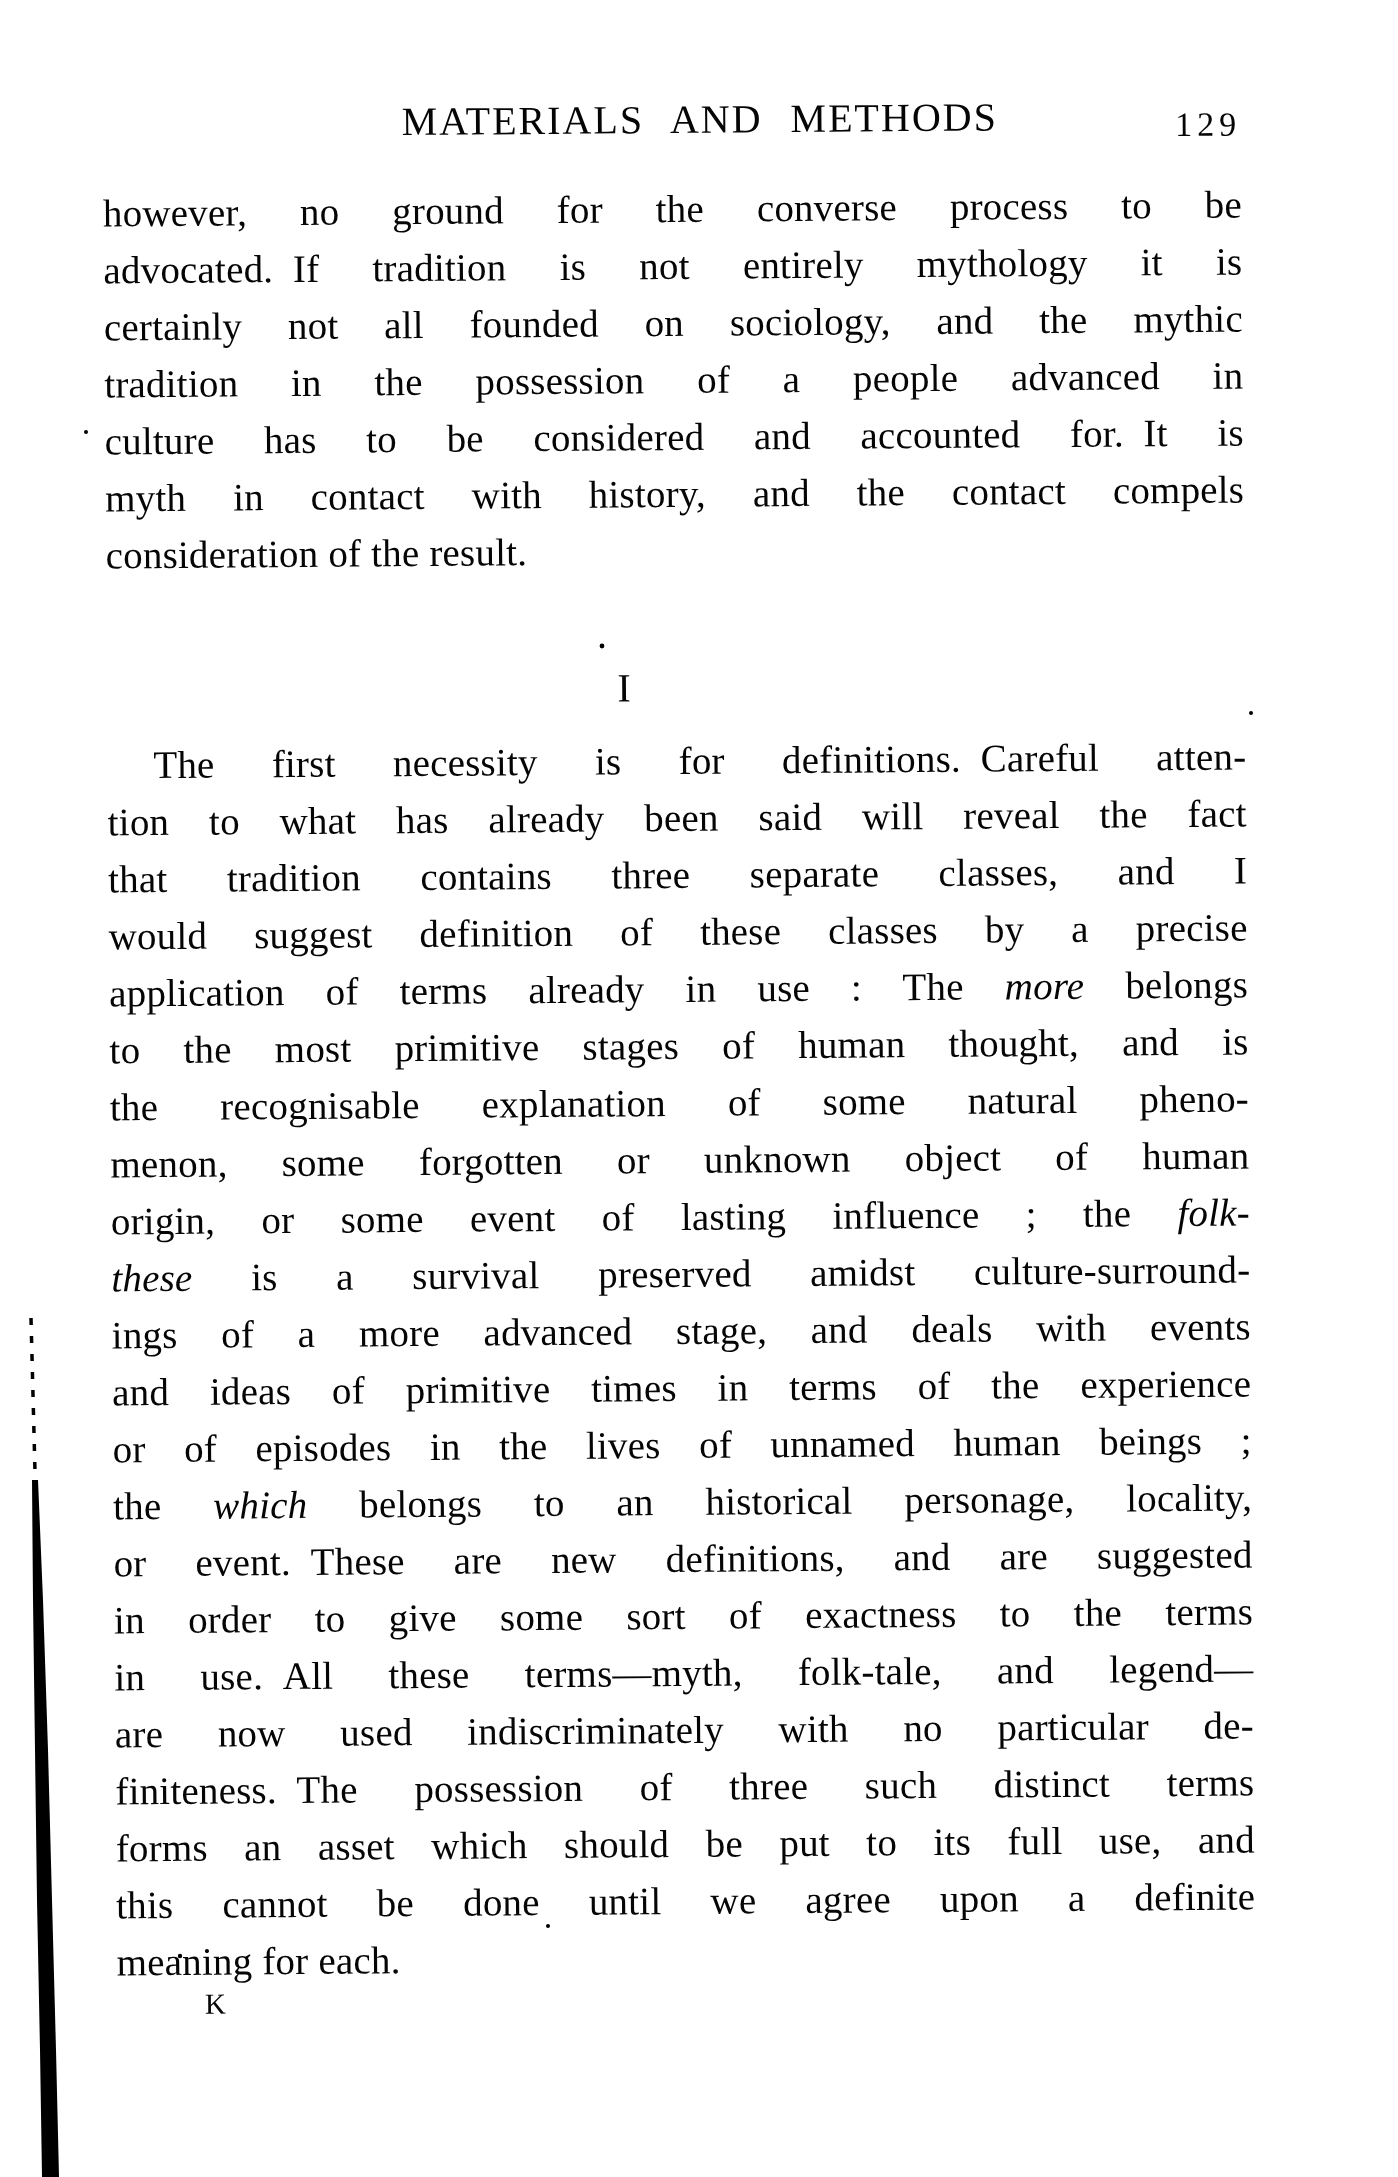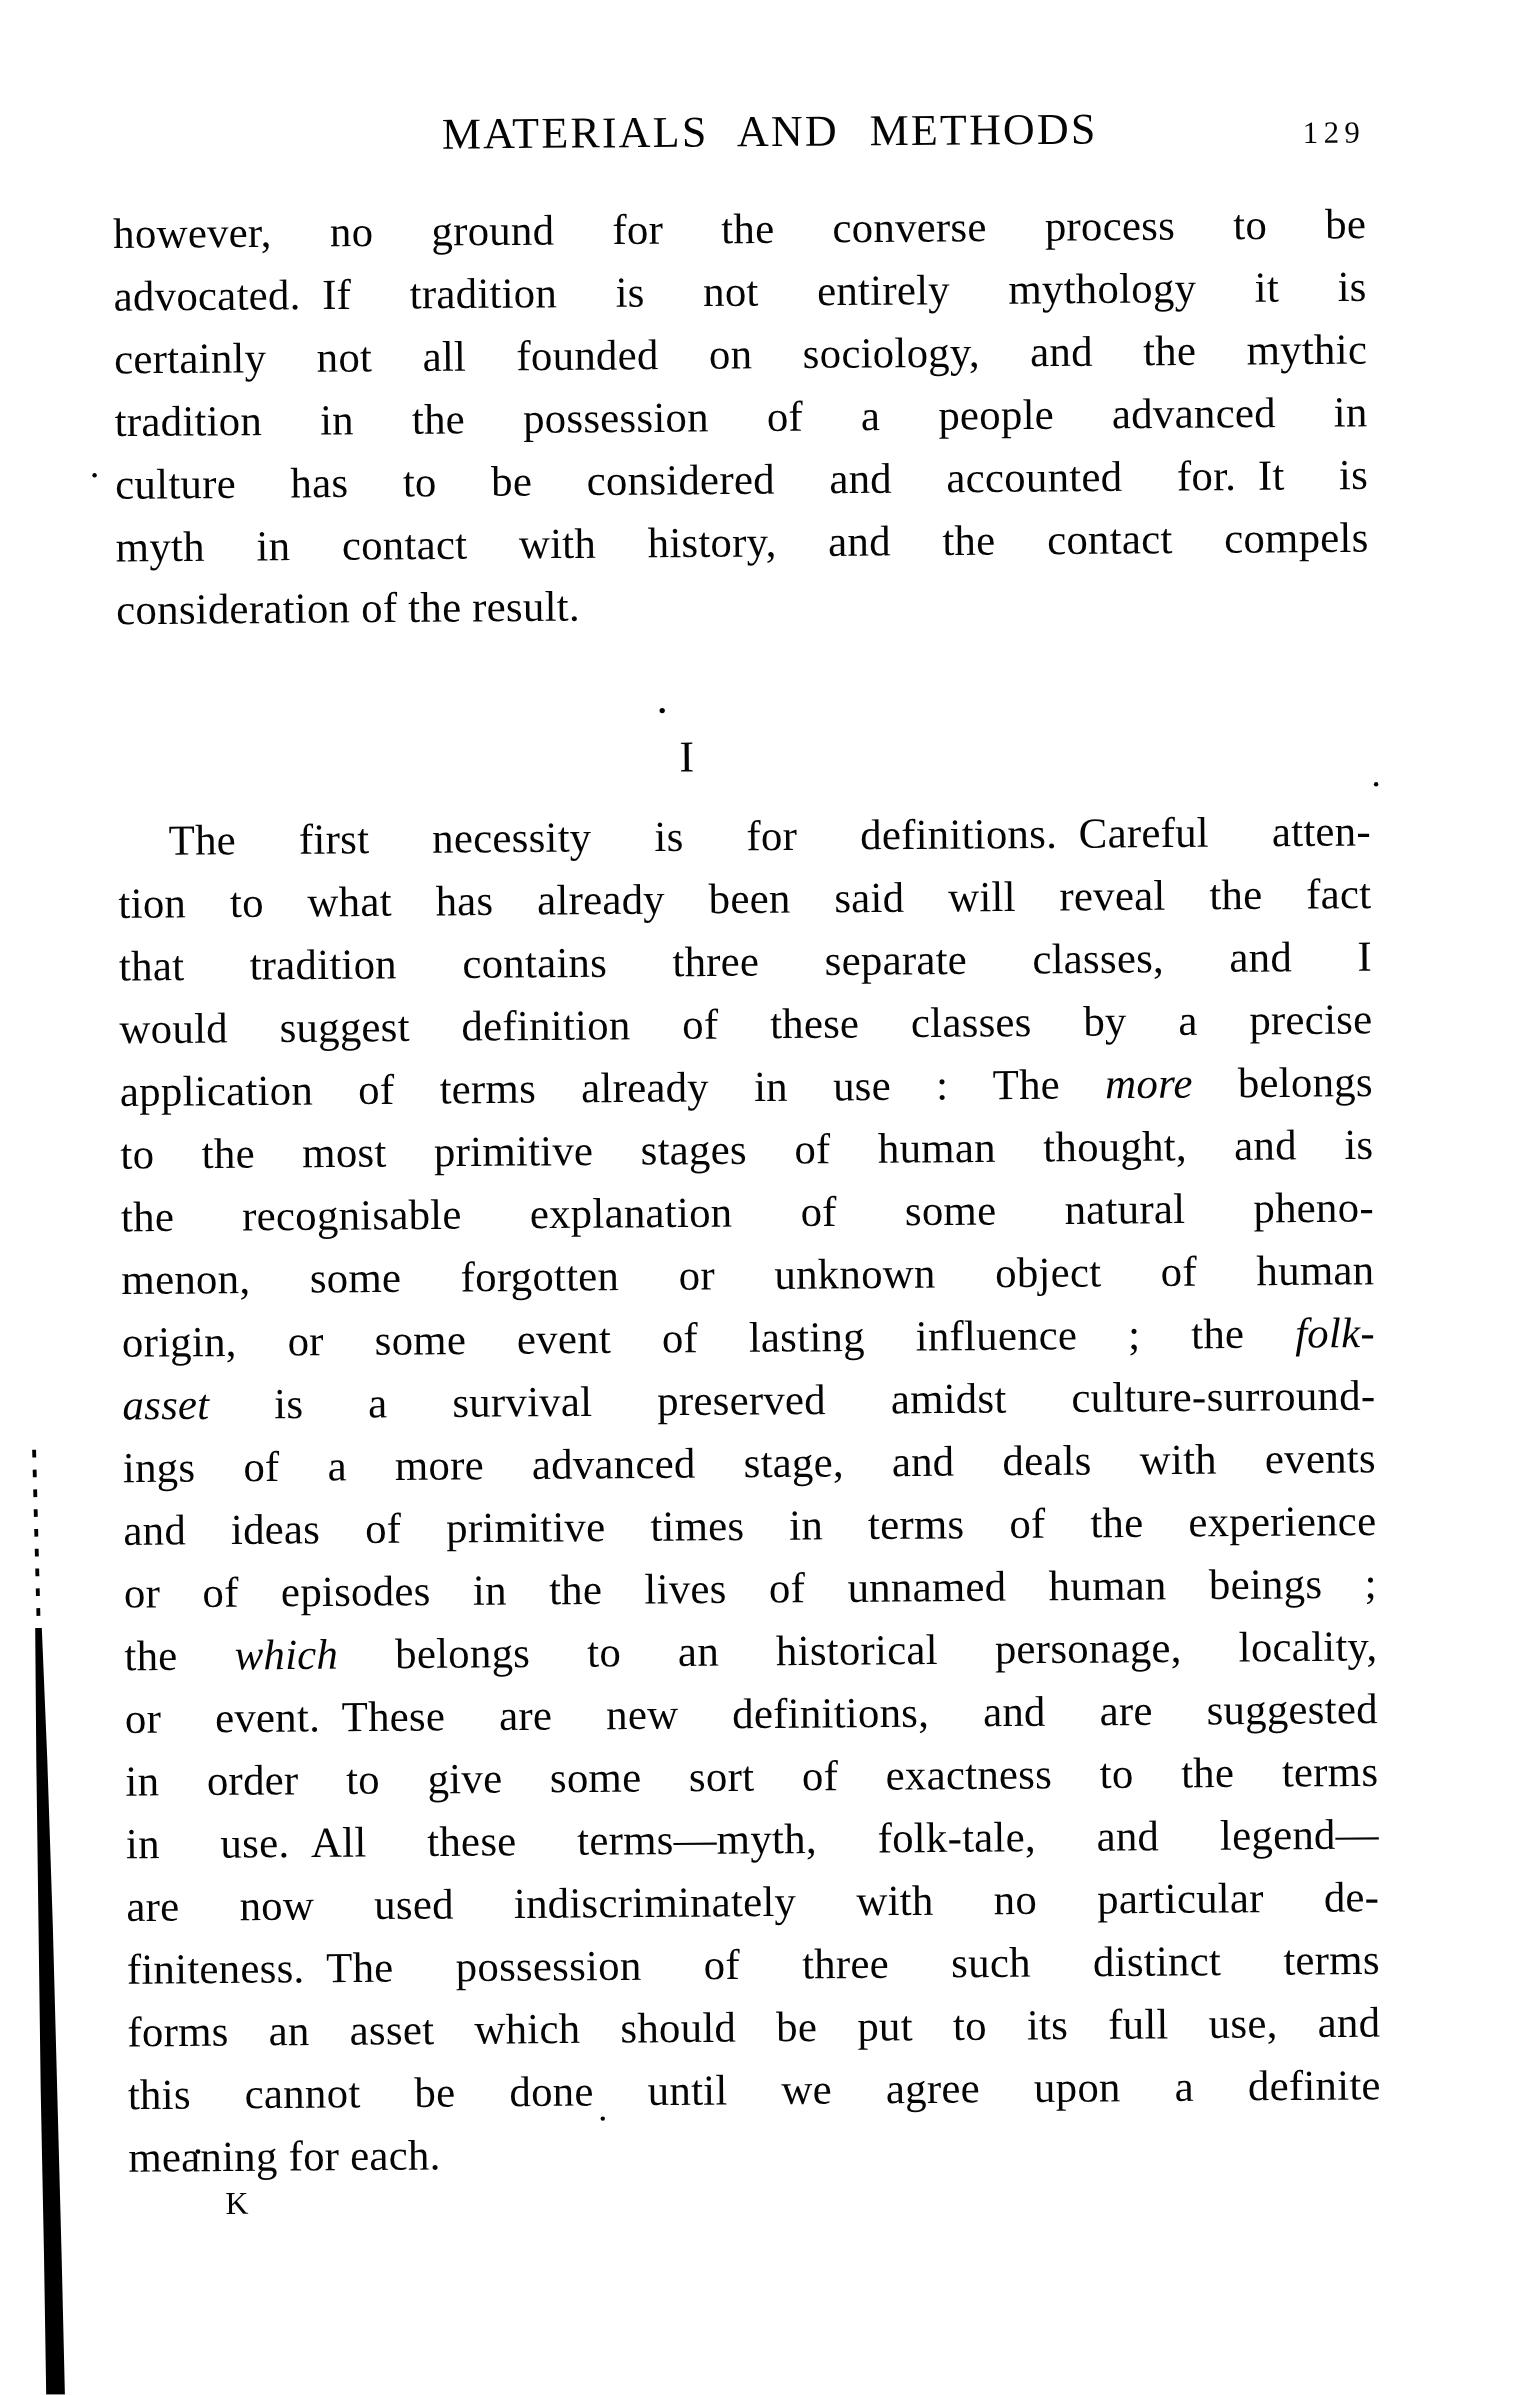--- a/index.html
+++ b/index.html
@@ -40,21 +40,21 @@
     text-align: center;
     transform: translateX(28px);
     letter-spacing: 2px;
     word-spacing: 16px;
     white-space: nowrap;
   }
   .page-number {
     position: absolute;
     right: 0px;
     top: 14px;
-    font-size: 28px;
+    font-size: 34px;
     letter-spacing: 5px;
   }
   .para {
     position: absolute;
     left: 0;
     width: 100%;
     font-size: 39px;
     letter-spacing: 0.2px;
   }
   .para-1 { top: 184px; }
@@ -124,21 +124,21 @@
     <div class="para para-2">
         <div class="line indent"><span>The first necessity is for definitions. Careful atten-</span></div>
         <div class="line"><span>tion to what has already been said will reveal the fact</span></div>
         <div class="line"><span>that tradition contains three separate classes, and I</span></div>
         <div class="line"><span>would suggest definition of these classes by a precise</span></div>
         <div class="line"><span>application of terms already in use : The </span><span class="it">more</span><span> belongs</span></div>
         <div class="line"><span>to the most primitive stages of human thought, and is</span></div>
         <div class="line"><span>the recognisable explanation of some natural pheno-</span></div>
         <div class="line"><span>menon, some forgotten or unknown object of human</span></div>
         <div class="line"><span>origin, or some event of lasting influence ; the </span><span class="it">folk-</span></div>
-        <div class="line"><span class="it">asset</span><span> is a survival preserved amidst culture-surround-</span></div>
+        <div class="line"><span class="it">these</span><span> is a survival preserved amidst culture-surround-</span></div>
         <div class="line"><span>ings of a more advanced stage, and deals with events</span></div>
         <div class="line"><span>and ideas of primitive times in terms of the experience</span></div>
         <div class="line"><span>or of episodes in the lives of unnamed human beings ;</span></div>
         <div class="line"><span>the </span><span class="it">which</span><span> belongs to an historical personage, locality,</span></div>
         <div class="line"><span>or event. These are new definitions, and are suggested</span></div>
         <div class="line"><span>in order to give some sort of exactness to the terms</span></div>
         <div class="line"><span>in use. All these terms—myth, folk-tale, and legend—</span></div>
         <div class="line"><span>are now used indiscriminately with no particular de-</span></div>
         <div class="line"><span>finiteness. The possession of three such distinct terms</span></div>
         <div class="line"><span>forms an asset which should be put to its full use, and</span></div>

